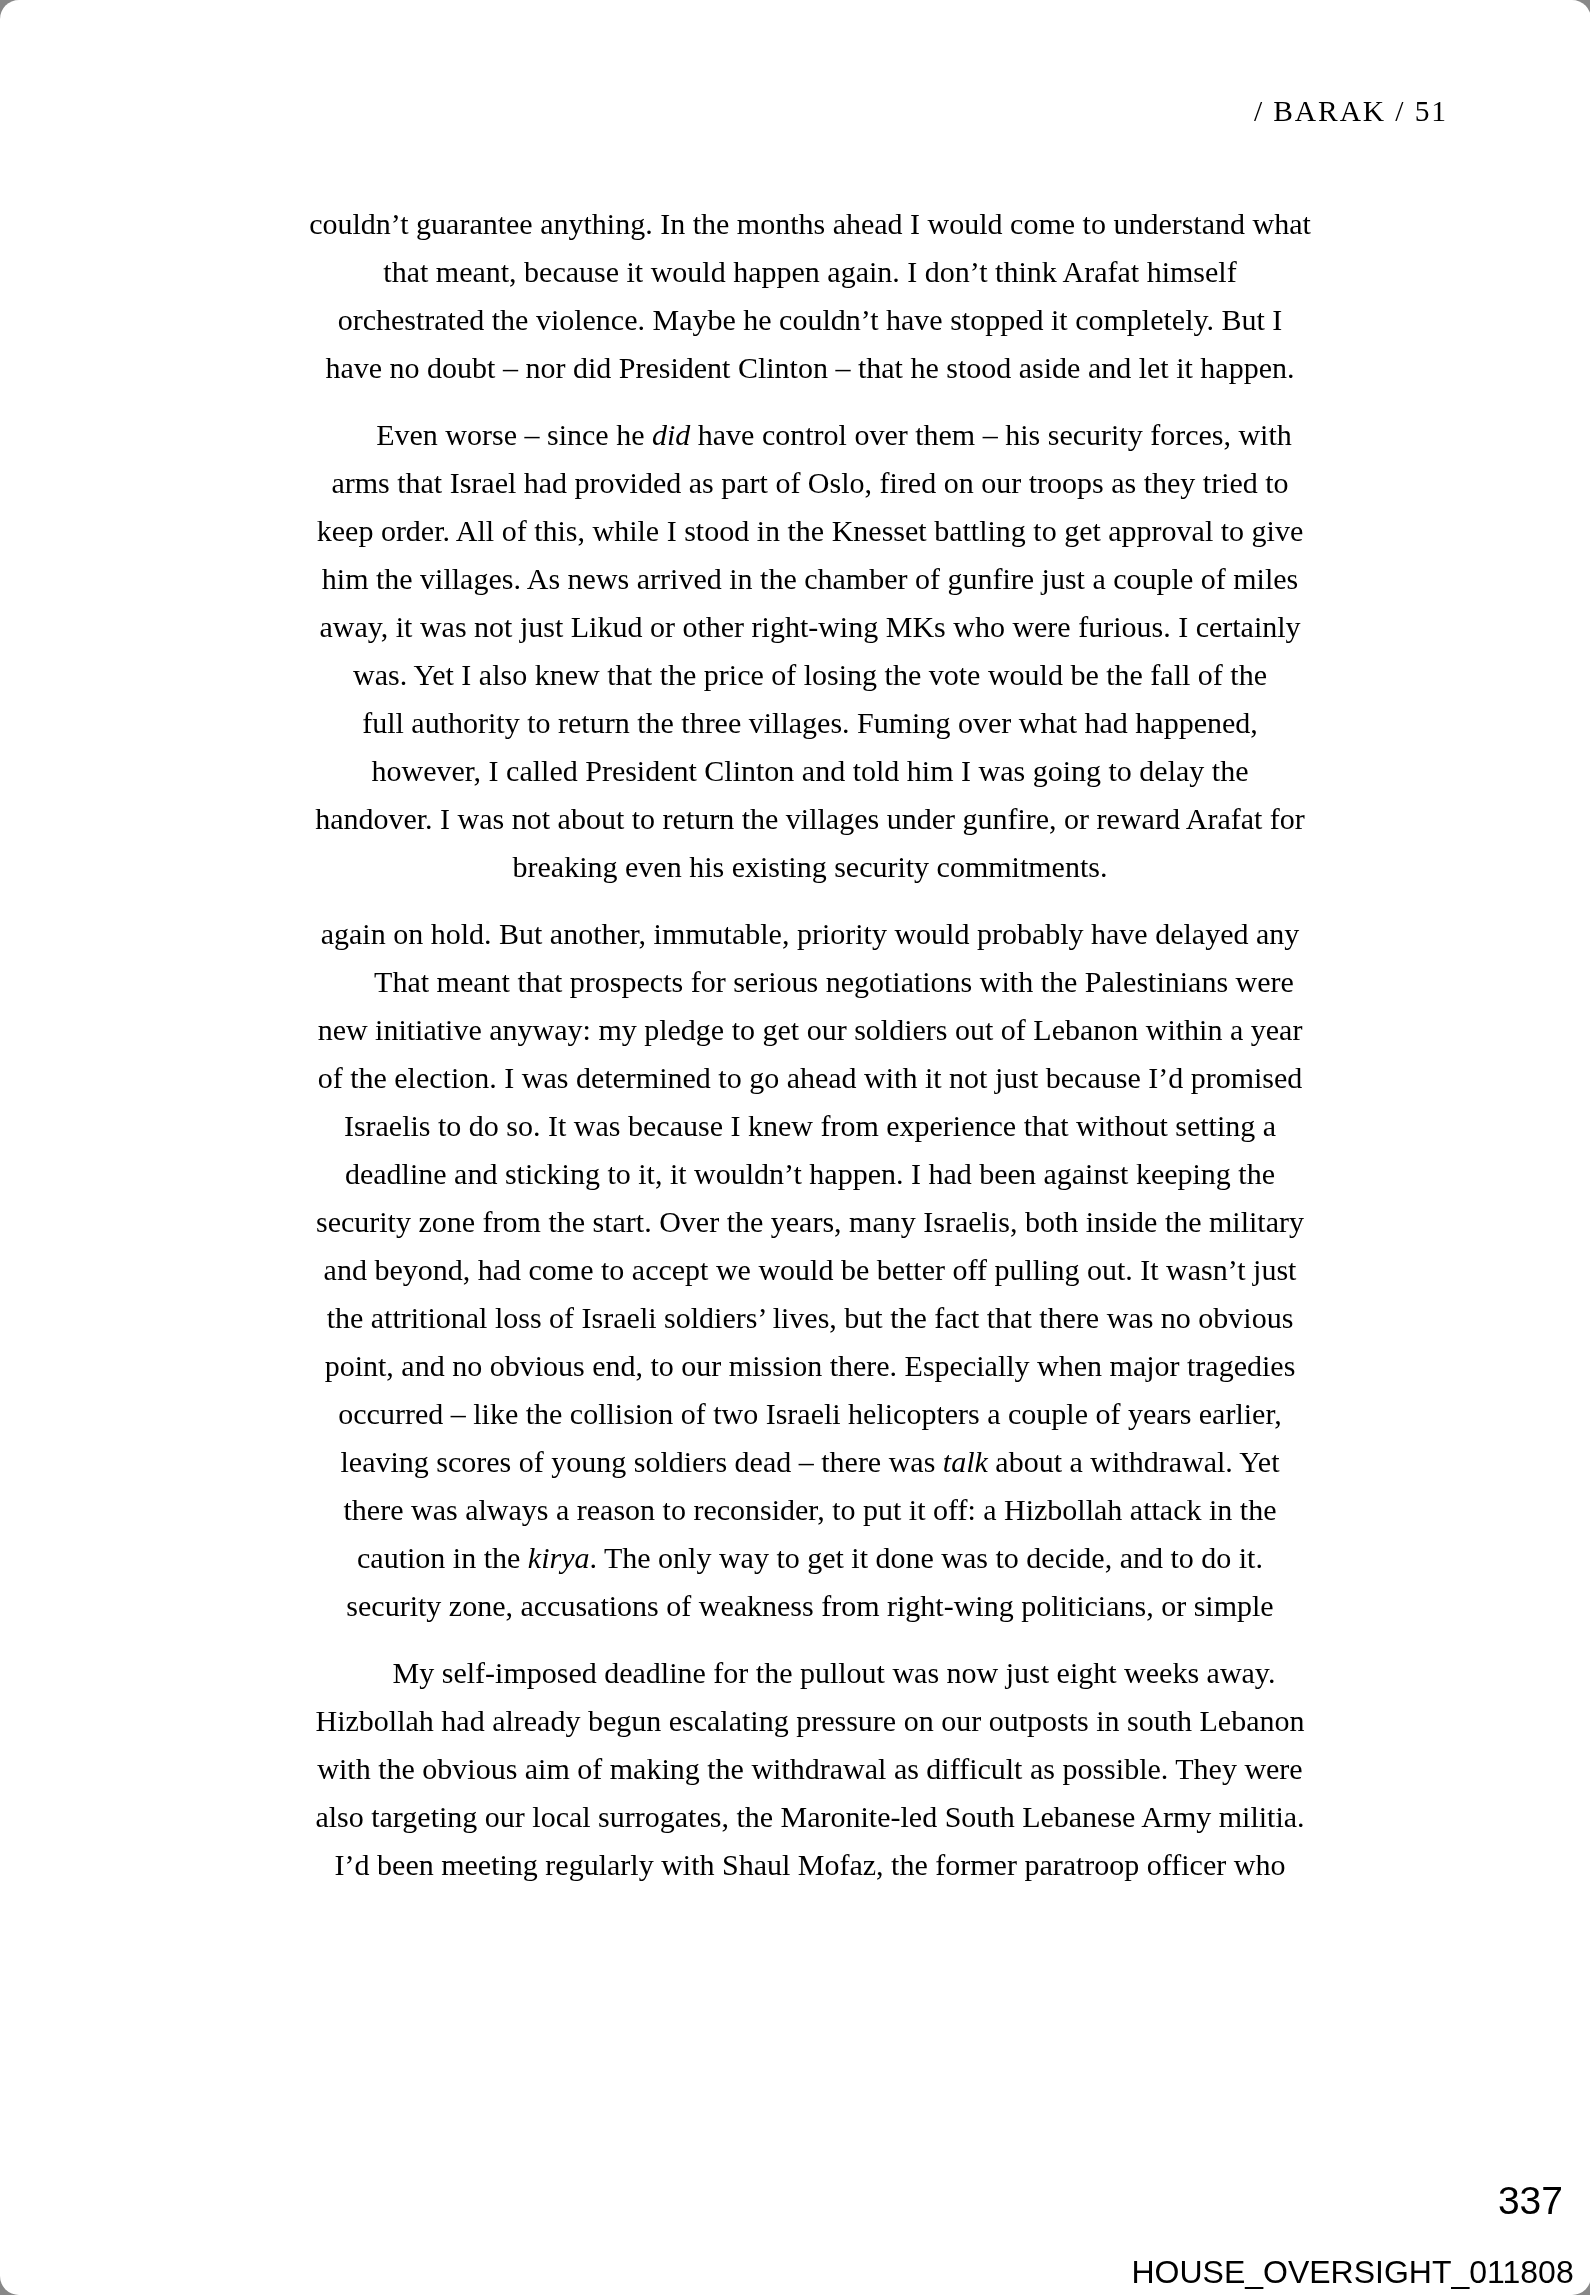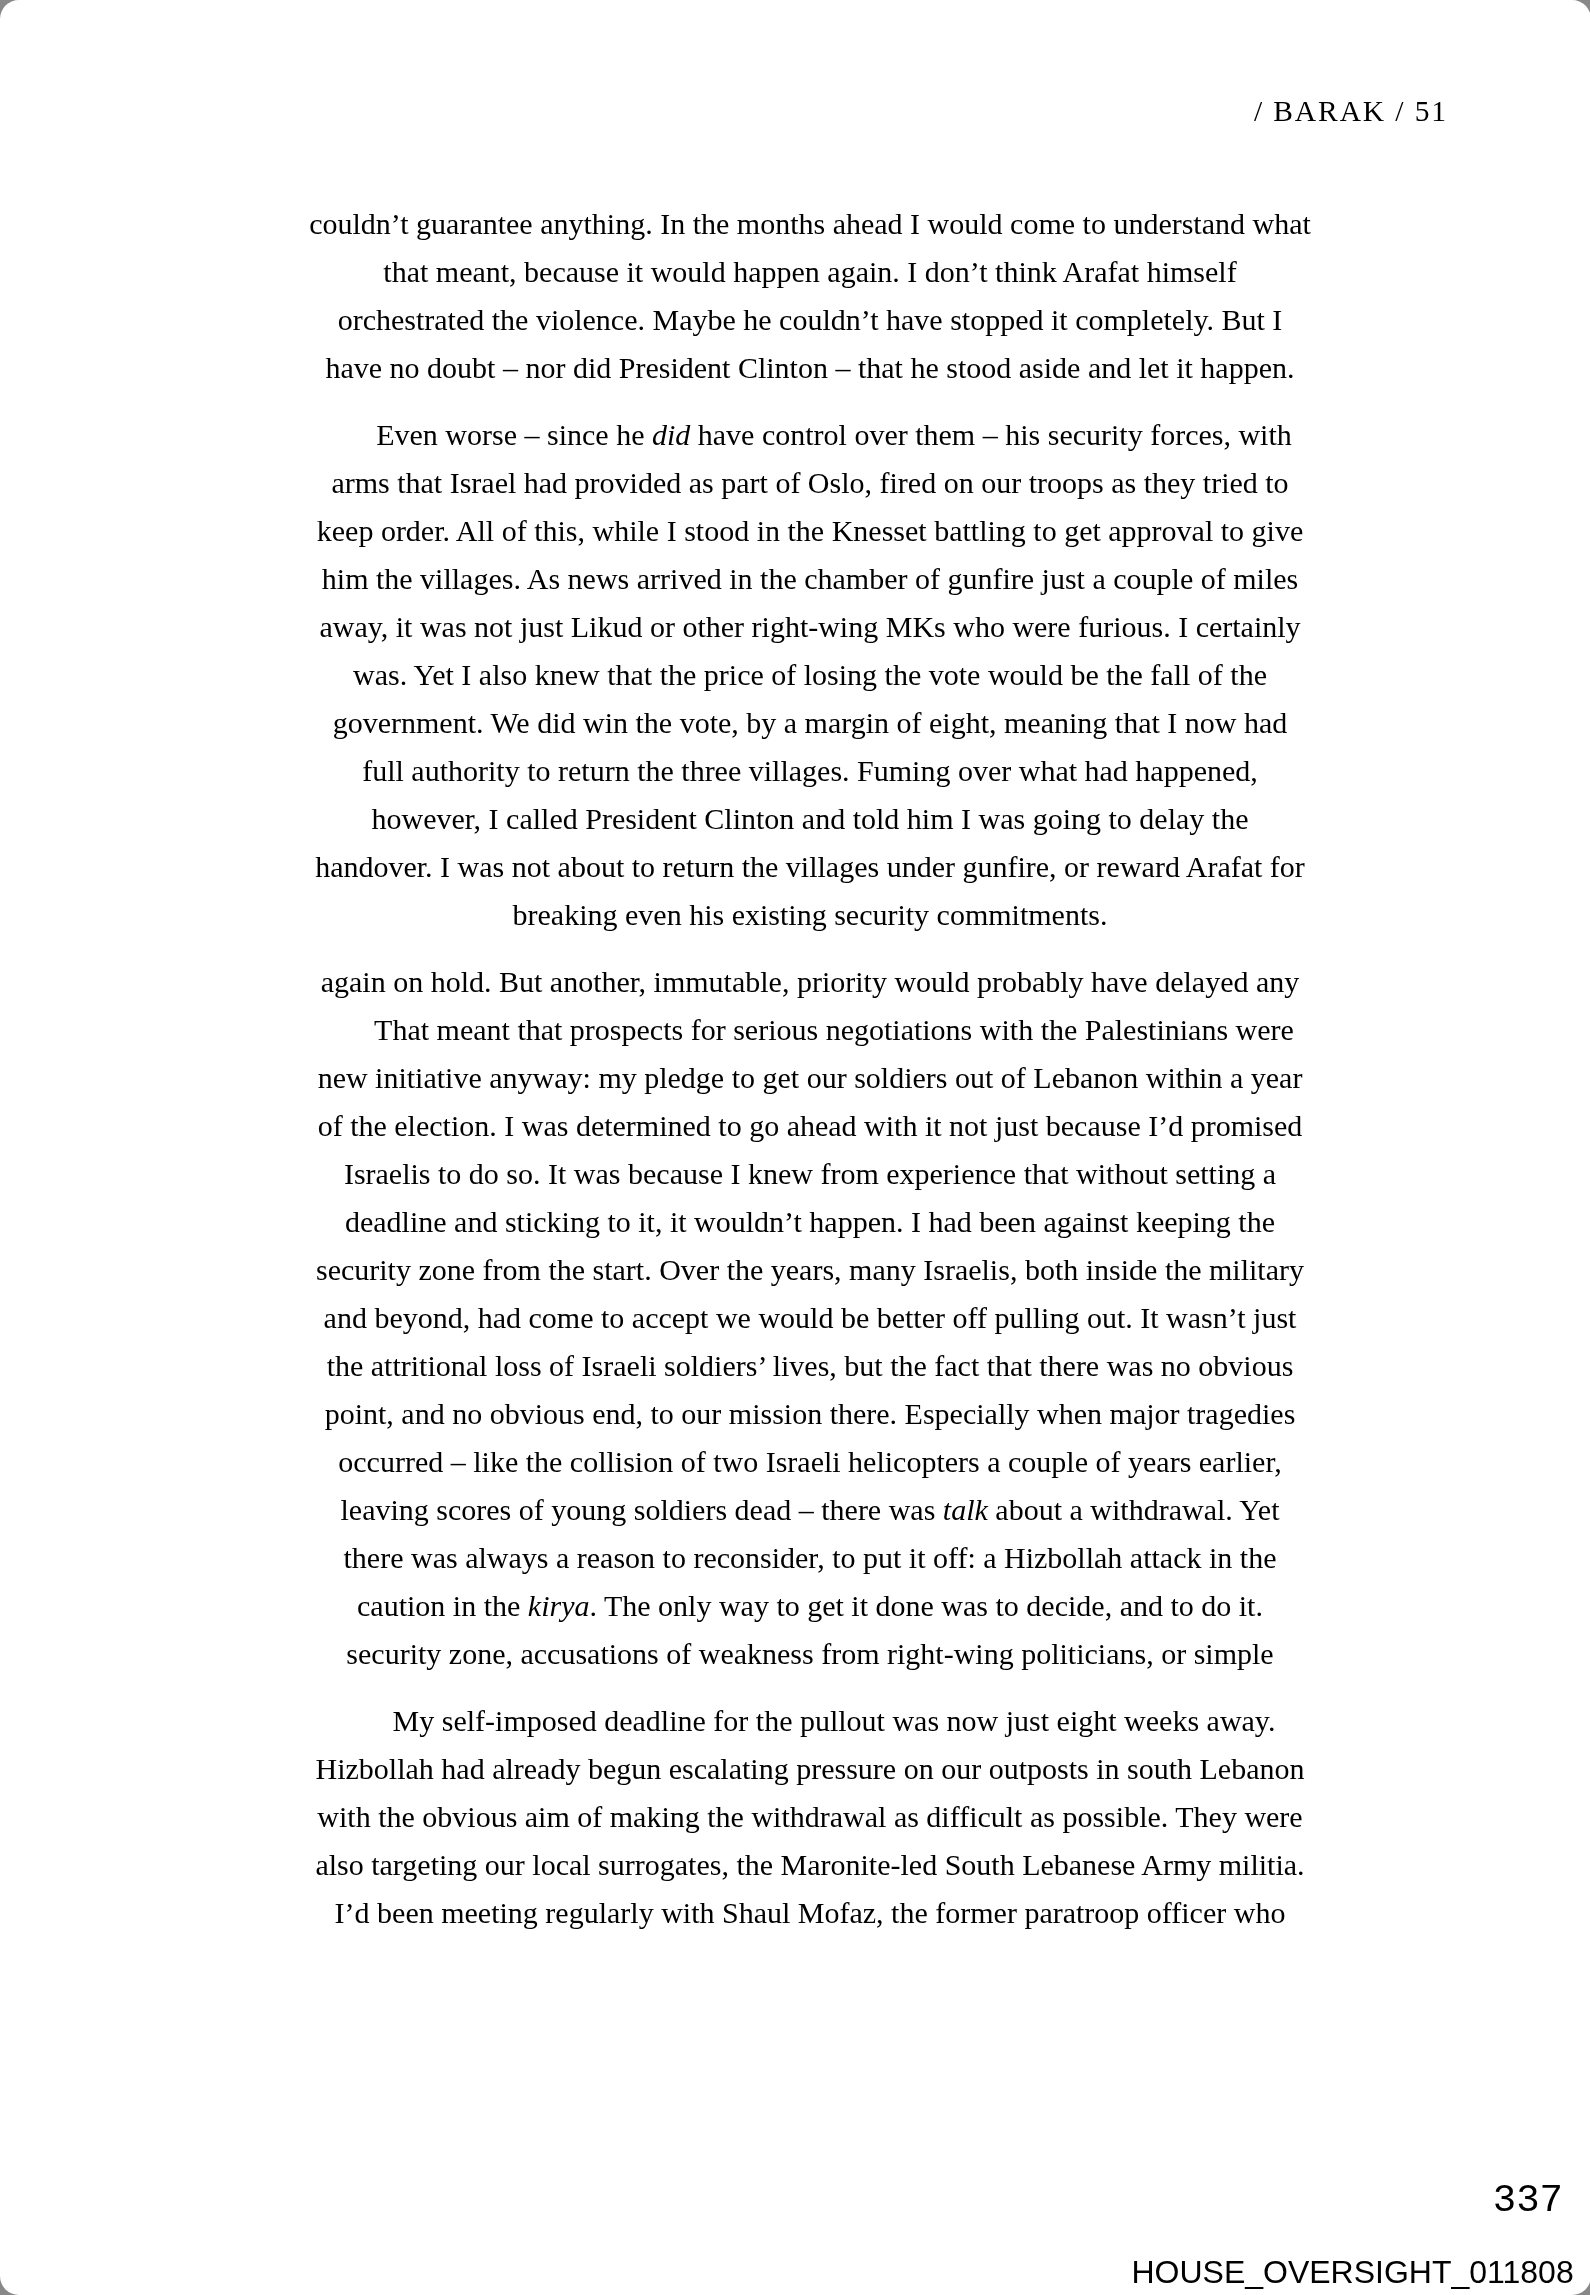--- a/index.html
+++ b/index.html
@@ -33,21 +33,21 @@
   }
   .paragraph { margin: 0 0 19px 0; }
   .paragraph:last-child { margin-bottom: 16px; }
   .line { white-space: nowrap; }
   .line.indent { text-indent: 48px; }
   .line i { }
   .page-number {
     position: absolute;
     top: 2179px;
     right: 28px;
-    font-family: Liberation Mono, monospace;
+    font-family: Liberation Sans, sans-serif;
     font-size: 39px;
     white-space: nowrap;
   }
   .bates-stamp {
     position: absolute;
     top: 2254px;
     right: 17.3px;
     font-family: "Liberation Sans", sans-serif;
     font-size: 32px;
     letter-spacing: 0px;
@@ -67,21 +67,20 @@
         <div class="line">orchestrated the violence. Maybe he couldn’t have stopped it completely. But I</div>
         <div class="line">have no doubt – nor did President Clinton – that he stood aside and let it happen.</div>
       </div>
       <div class="paragraph">
         <div class="line indent">Even worse – since he <i>did</i> have control over them – his security forces, with</div>
         <div class="line">arms that Israel had provided as part of Oslo, fired on our troops as they tried to</div>
         <div class="line">keep order. All of this, while I stood in the Knesset battling to get approval to give</div>
         <div class="line">him the villages. As news arrived in the chamber of gunfire just a couple of miles</div>
         <div class="line">away, it was not just Likud or other right-wing MKs who were furious. I certainly</div>
         <div class="line">was. Yet I also knew that the price of losing the vote would be the fall of the</div>
-        <div class="line">government. We did win the vote, by a margin of eight, meaning that I now had</div>
         <div class="line">full authority to return the three villages. Fuming over what had happened,</div>
         <div class="line">however, I called President Clinton and told him I was going to delay the</div>
         <div class="line">handover. I was not about to return the villages under gunfire, or reward Arafat for</div>
         <div class="line">breaking even his existing security commitments.</div>
       </div>
       <div class="paragraph">
         <div class="line">again on hold. But another, immutable, priority would probably have delayed any</div>
         <div class="line indent">That meant that prospects for serious negotiations with the Palestinians were</div>
         <div class="line">new initiative anyway: my pledge to get our soldiers out of Lebanon within a year</div>
         <div class="line">of the election. I was determined to go ahead with it not just because I’d promised</div>

